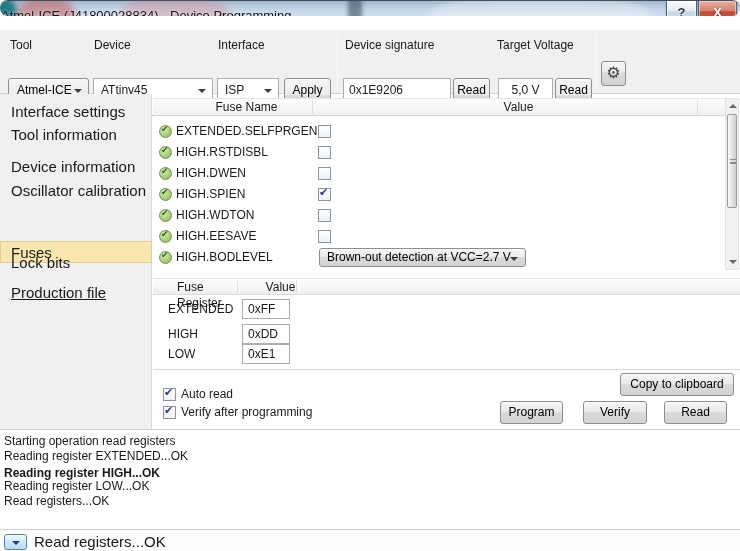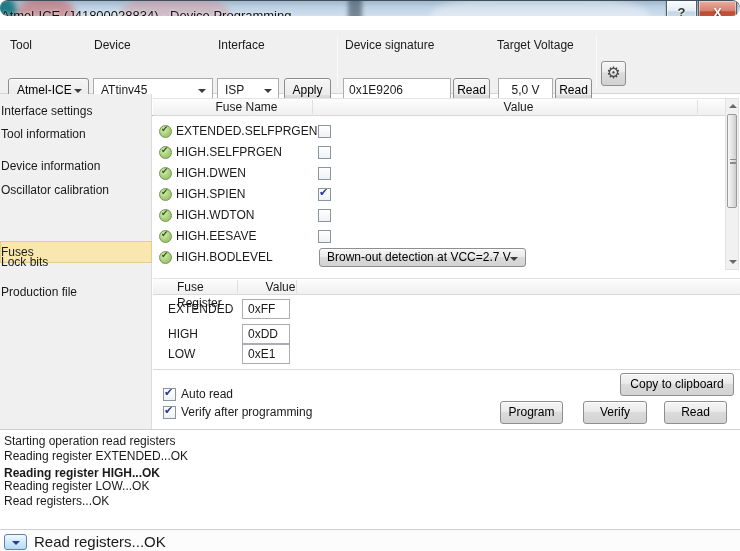--- a/index.html
+++ b/index.html
@@ -44,22 +44,22 @@
   }
   .tb-ctl { position:absolute; top:48px; height:38px; line-height:22px; }
   .combo-white { background:#fff; border:1px solid #abadb3; font-size:12px; }
   .field { background:#fff; border:1px solid #abadb3; font-size:12px; padding:0 5px; line-height:22px; white-space:nowrap; overflow:hidden; }
   .tri { width:0; height:0; border-left:4px solid transparent; border-right:4px solid transparent; border-top:4px solid #3c3c3c; }
   .combo-arrow { position:absolute; right:6px; top:10px; }
   .gear-btn { font-family:"DejaVu Sans",sans-serif; font-size:16px; line-height:22px; color:#474747; }
 
   
   .sidebar { left:0; top:94px; width:152px; height:335px; background:#f0f0f0; border-right:1px solid #dcdcdc; }
-  .side-item { position:absolute; left:0; width:152px; height:22px; line-height:21px; 
-    font-size:12px; color:#1a1a1a; cursor:default; border:1px solid transparent; }
+  .side-item { position:absolute; left:0; width:152px; height:22px; line-height:21px; padding-left:10px;
+    font-size:15px; color:#1a1a1a; cursor:default; border:1px solid transparent; }
   .side-item.selected { background:#fae7af; border-color:#e2cc8f; }
 
   
   .grid-header { background:linear-gradient(to bottom,#fdfdfd,#f0f0f0);
     border-top:1px solid #e4e4e4; border-bottom:1px solid #d9d9d9; }
   .col-title { position:absolute; top:0; height:16px; line-height:16px; font-size:12px; color:#1a1a1a; text-align:center;margin-left:14px; }
   .col-div { position:absolute; top:1px; bottom:1px; width:1px; background:#e0e0e0; }
 
   
   .fuse-row { position:absolute; left:153px; width:572px; height:21px; }
@@ -151,38 +151,38 @@
     <div class="tb-ctl btn gear-btn" style="left:601px;width:25px;height:25px;top:31px;">⚙</div>
   </div>
 
   <div class="abs sidebar">
     <div class="side-item" style="top:6px;">Interface settings</div>
     <div class="side-item" style="top:29px;">Tool information</div>
     <div class="side-item" style="top:61px;">Device information</div>
     <div class="side-item" style="top:85px;">Oscillator calibration</div>
     <div class="side-item selected" style="top:147px;">Fuses</div>
     <div class="side-item" style="top:157px;">Lock bits</div>
-    <div class="side-item" style="top:187px;">Production file</div>
+    <div class="side-item" style="top:187px;text-decoration:underline;">Production file</div>
   </div>
 
   <div class="abs grid-header" style="left:153px;top:98px;width:572px;height:18px;">
     <div class="col-title" style="left:0;width:159px;">Fuse Name</div>
     <div class="col-div" style="left:159px;"></div>
     <div class="col-title" style="left:159px;width:385px;">Value</div>
     <div class="col-div" style="left:544px;"></div>
   </div>
 
   <div class="fuse-row" style="top:121px;">
     <span class="status-ok-icon"></span>
     <span class="fuse-name">EXTENDED.SELFPRGEN</span>
     <span class="cb" style="left:165px;top:4px;"></span>
   </div>
   <div class="fuse-row" style="top:142px;">
     <span class="status-ok-icon"></span>
-    <span class="fuse-name">HIGH.SELFPRGEN</span>
+    <span class="fuse-name">HIGH.RSTDISBL</span>
     <span class="cb" style="left:165px;top:4px;"></span>
   </div>
   <div class="fuse-row" style="top:163px;">
     <span class="status-ok-icon"></span>
     <span class="fuse-name">HIGH.DWEN</span>
     <span class="cb" style="left:165px;top:4px;"></span>
   </div>
   <div class="fuse-row" style="top:184px;">
     <span class="status-ok-icon"></span>
     <span class="fuse-name">HIGH.SPIEN</span>

